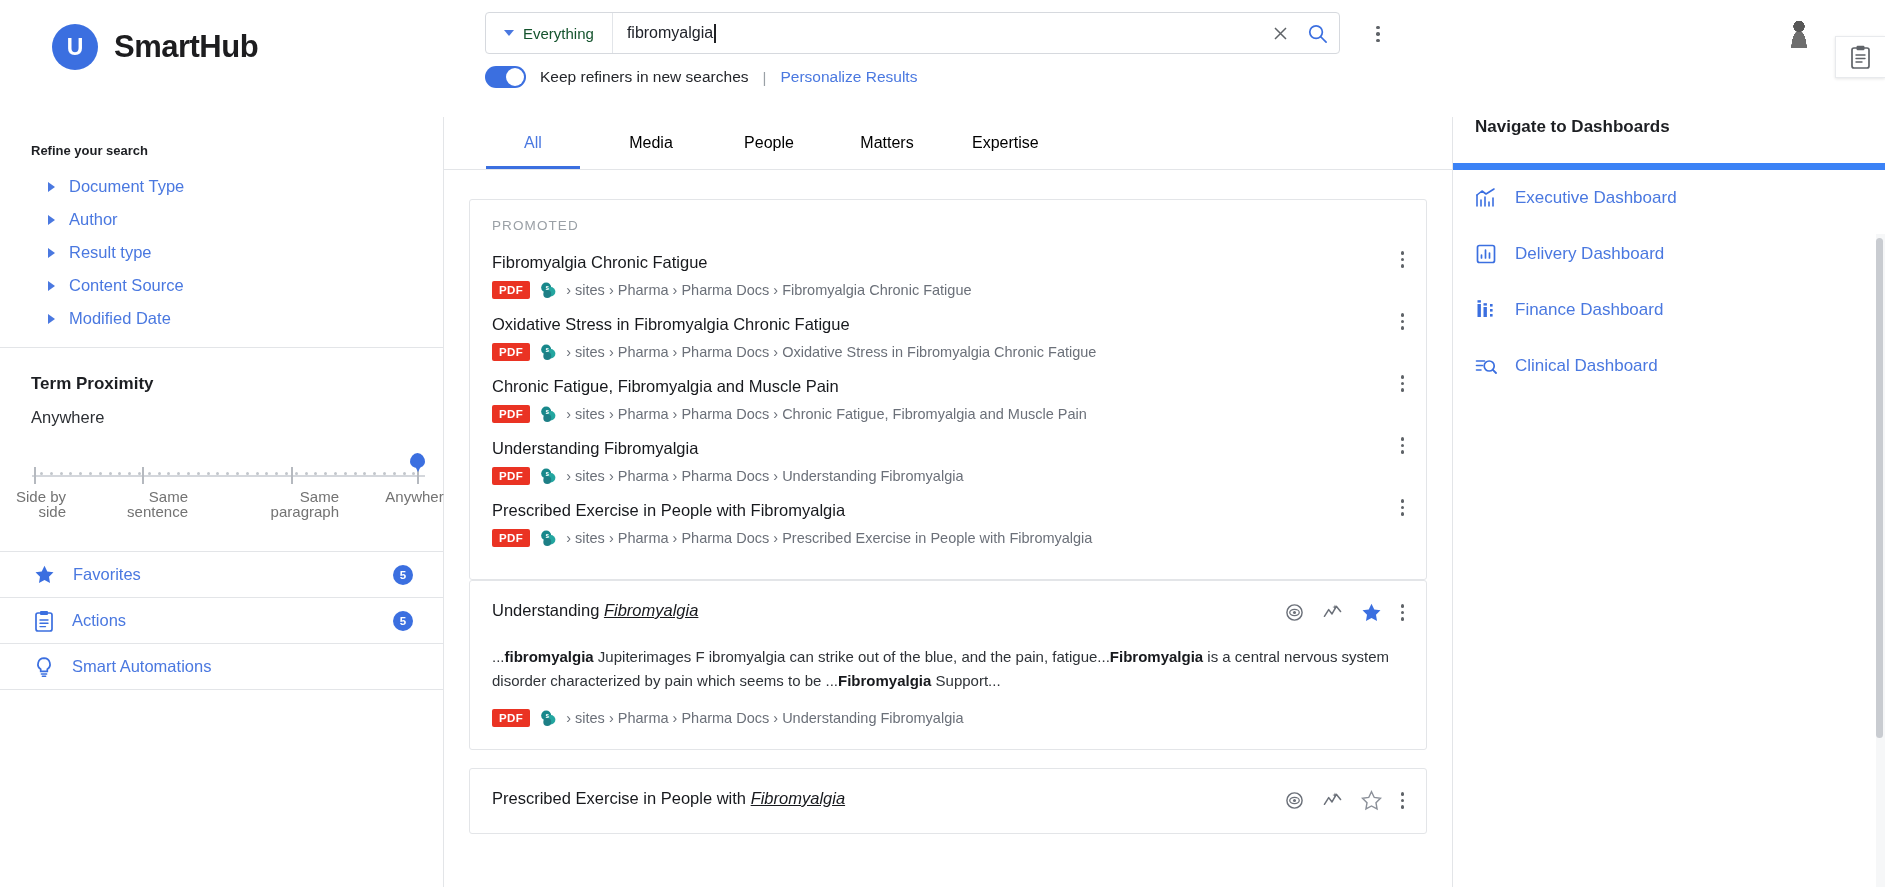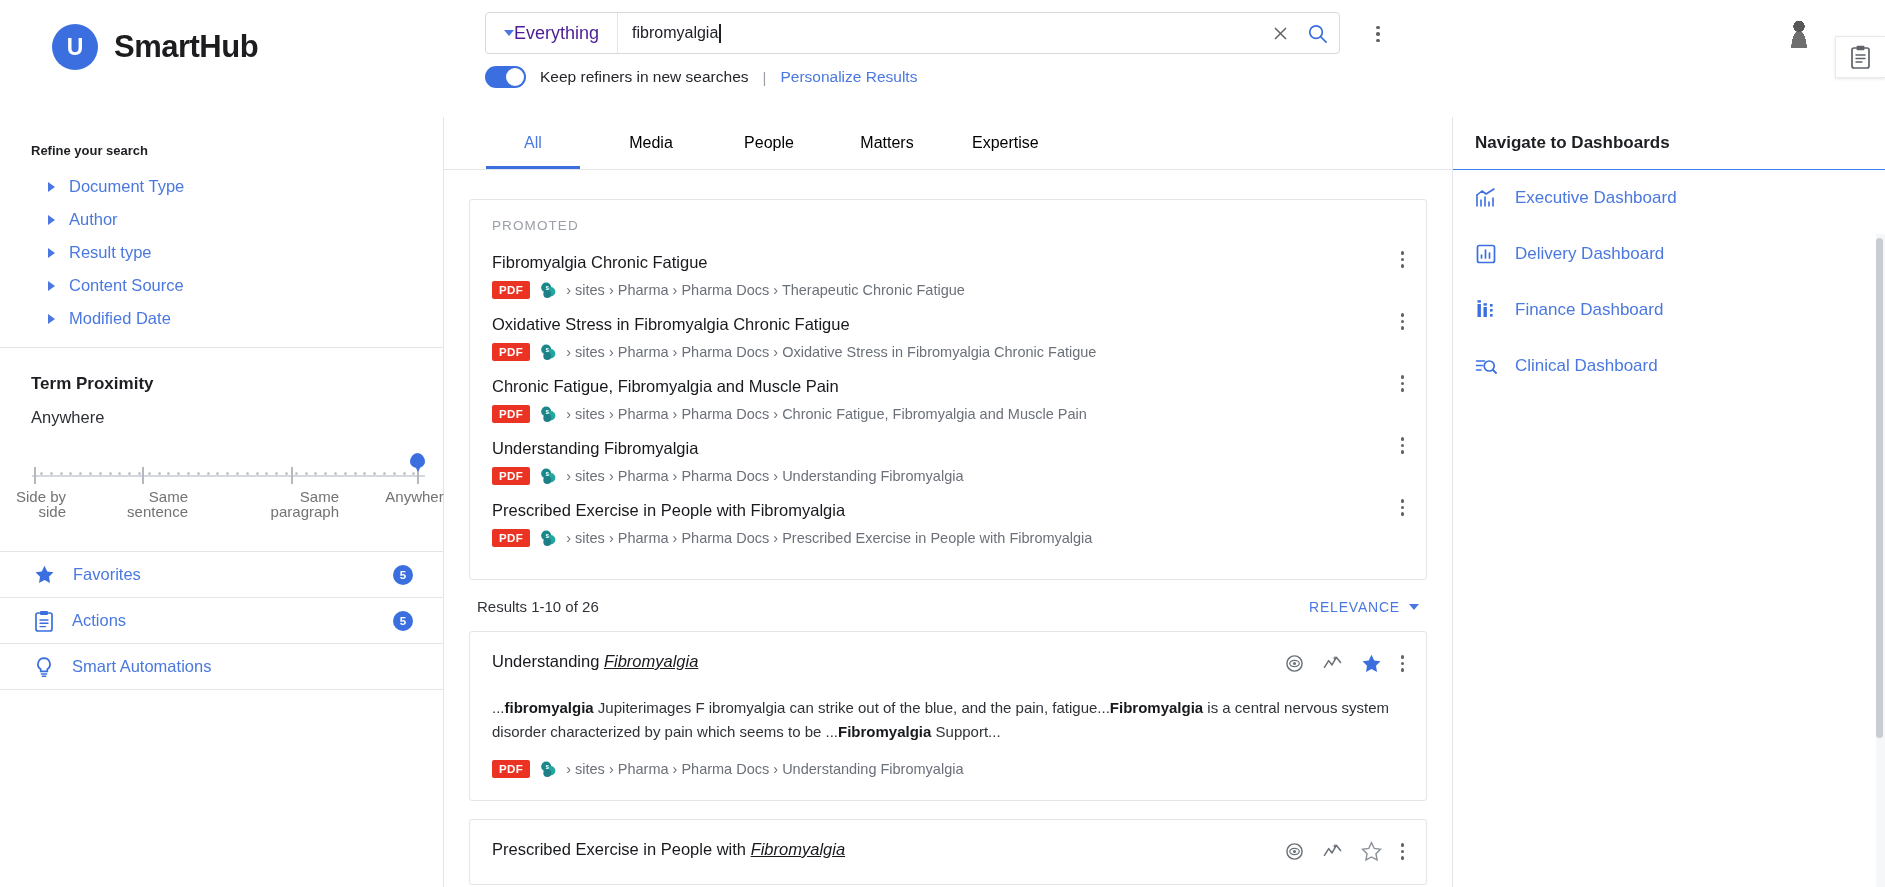--- a/index.html
+++ b/index.html
@@ -23,23 +23,23 @@
     font-size:23px; font-weight:700; font-family:"Liberation Sans", sans-serif;
   }
   .brand-name { font-size:31px; font-weight:700; letter-spacing:-0.5px; color:#1d1d1f; }
 
   .searchwrap { position:absolute; left:485px; top:12px; width:855px; }
   .searchbar {
     display:flex; align-items:center; height:42px;
     border:1px solid #d6d9de; border-radius:4px; background:#fff;
   }
   .scope {
-    display:flex; align-items:center; 
+    display:flex; align-items:center; gap:9px;
     padding:0 18px 0 18px; height:100%;
-    border-right:1px solid #e2e5e9; color:#4c1d95; font-size:18px; white-space:nowrap;
+    border-right:1px solid #e2e5e9; color:#14532d; font-size:15px; white-space:nowrap;
   }
   .caret-down {
     width:0; height:0; border-left:5px solid transparent; border-right:5px solid transparent;
     border-top:6px solid #4a78e0;
   }
   .search-input-holder { flex:1; position:relative; height:100%; display:flex; align-items:center; padding:0 14px; }
   .search-text { font-size:16px; color:#20232a; }
   .caret-bar {
     display:inline-block; width:1.5px; height:19px; background:#202124; margin-left:1px;
     vertical-align:middle;
@@ -152,21 +152,21 @@
   .res-title-row { display:flex; align-items:flex-start; justify-content:space-between; gap:20px; }
   .res-title { font-size:16.5px; color:#17191d; }
   .res-title em { font-style:italic; text-decoration:underline; }
   .res-actions { display:flex; align-items:center; gap:19px; flex:none; padding-top:1px; }
   .icon-btn { cursor:pointer; display:flex; align-items:center; justify-content:center; }
   .snippet { font-size:15px; line-height:24px; color:#2f3338; margin:22px 0 16px 0; }
   .snippet b { font-weight:700; color:#17191d; }
 
   
   .rightpanel { width:432px; background:#fff; }
-  .rp-head { height:53px; display:flex; align-items:center; padding-left:22px; border-bottom:1px solid #3b82f6; }
+  .rp-head { height:53px; display:flex; align-items:flex-start; padding-left:22px; border-bottom:7px solid #3b82f6; }
   .rp-title { font-size:17px; font-weight:700; color:#1d1f23; }
   .rp-item {
     display:flex; align-items:center; gap:18px; padding:0 0 0 22px; height:56px;
     color:#4a78e0; font-size:17px; cursor:pointer;
   }
 
   
   .vscroll { position:absolute; right:2px; top:4px; width:7px; height:500px; border-radius:4px; background:#c9ccd1; }
   .page-edge-scroll { position:absolute; right:0; top:117px; bottom:0; width:9px; background:#f6f7f8; }
 </style>
@@ -377,21 +377,21 @@
           <div class="prom-item">
             <div class="prom-title">Fibromyalgia Chronic Fatigue</div>
             <div class="path-row">
               <span class="pdf-badge">PDF</span>
               <svg class="sp-icon" viewBox="0 0 20 20">
                   <circle cx="8" cy="7.2" r="5.6" fill="#18888b"></circle>
                   <circle cx="13" cy="12" r="5.2" fill="#23a6a0"></circle>
                   <circle cx="9.2" cy="14.4" r="4.4" fill="#1e7f86"></circle>
                   <text x="7.1" y="10.2" font-size="7" font-family="Liberation Sans, sans-serif" fill="#ffffff" font-weight="700">s</text>
                 </svg>
-              <span class="path-text">› sites › Pharma › Pharma Docs › Therapeutic Chronic Fatigue</span>
+              <span class="path-text">› sites › Pharma › Pharma Docs › Fibromyalgia Chronic Fatigue</span>
             </div>
             <span class="prom-kebab">
                 <span class="dots-v">
                   <span></span>
                   <span></span>
                   <span></span>
                 </span>
               </span>
           </div>
 
@@ -473,27 +473,20 @@
             <span class="prom-kebab">
                 <span class="dots-v">
                   <span></span>
                   <span></span>
                   <span></span>
                 </span>
               </span>
           </div>
         </div>
 
-        <div class="results-head">
-          <span class="results-count">Results 1-10 of 26</span>
-          <span class="sort-btn">
-            <span>RELEVANCE</span>
-            <span class="caret-down"></span>
-          </span>
-        </div>
 
         <div class="result-card">
           <div class="res-title-row">
             <div class="res-title"><span>Understanding </span><em>Fibromyalgia</em></div>
             <div class="res-actions">
               <span class="icon-btn">
                 <svg width="19" height="19" viewBox="0 0 20 20">
                     <circle cx="10" cy="10" r="8" stroke="#6b7079" stroke-width="1.5" fill="none"></circle>
                     <ellipse cx="10" cy="10" rx="5" ry="3.2" stroke="#6b7079" stroke-width="1.3" fill="none"></ellipse>
                     <circle cx="10" cy="10" r="1.6" fill="#6b7079"></circle>

